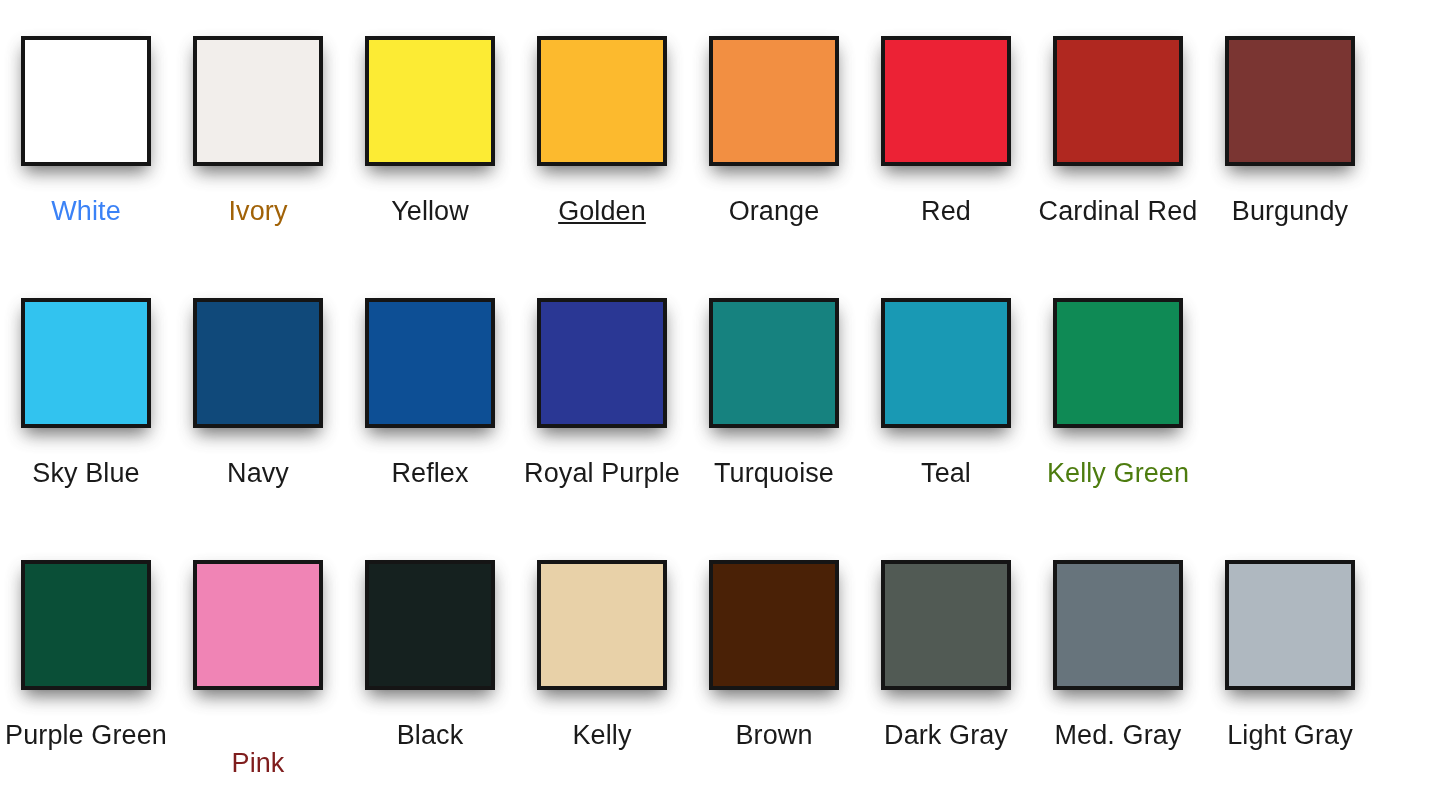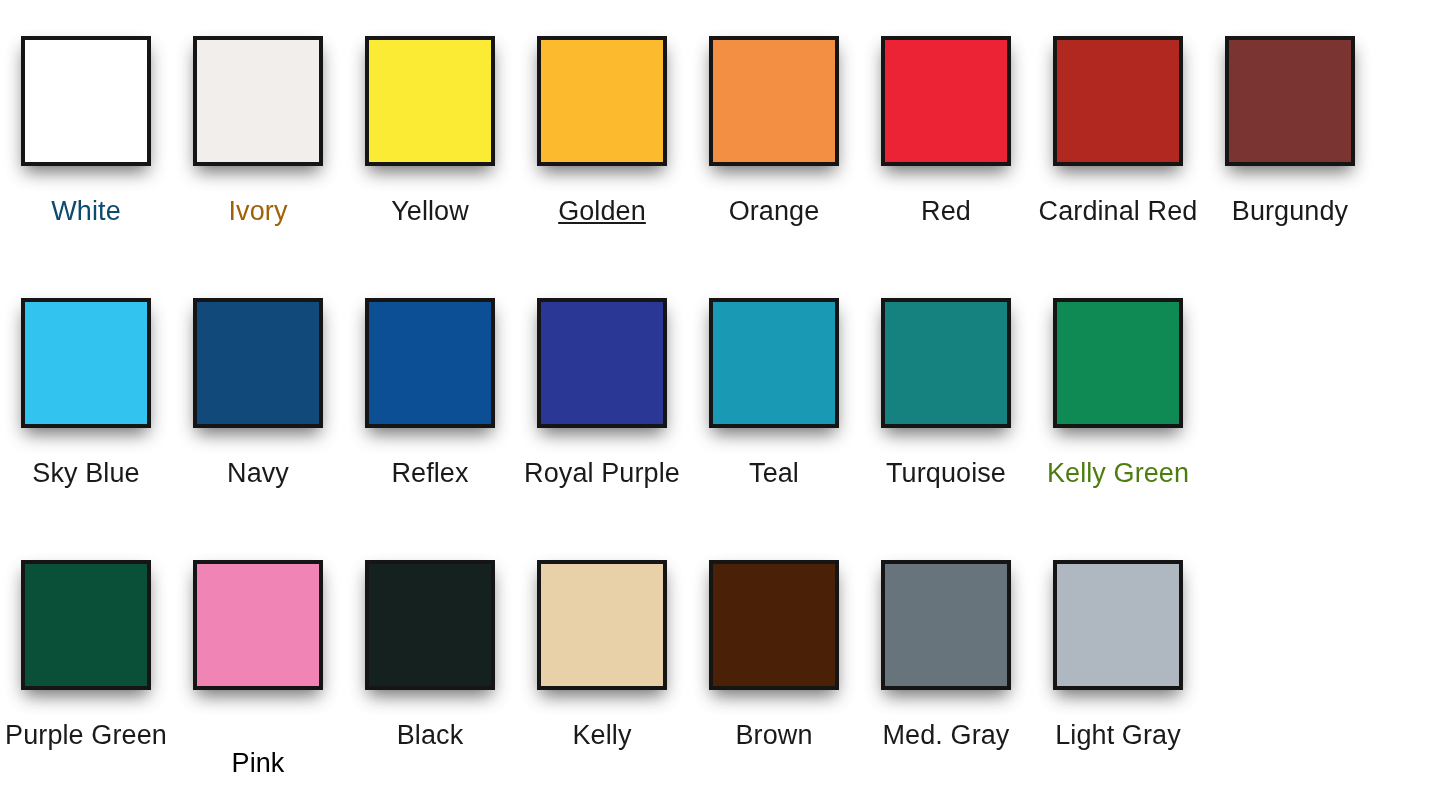--- a/index.html
+++ b/index.html
@@ -98,21 +98,21 @@
 </head>
 <body style="background: rgb(255, 255, 255);">
 
 <div id="swatch-chart">
     <div class="swatch-row">
       <div class="swatch-cell">
         <div class="chip-wrap">
           <div class="chip-shadow" style="background: rgb(74, 74, 74);"></div>
           <div class="chip" style="background: rgb(255, 255, 255); border: 4px solid rgb(21, 21, 21);"></div>
         </div>
-        <div class="swatch-label" style="color: #0c4a6e;">White</div>
+        <div class="swatch-label" style="color: #3b82f6;">White</div>
       </div>
       <div class="swatch-cell">
         <div class="chip-wrap">
           <div class="chip-shadow" style="background: rgb(74, 74, 74);"></div>
           <div class="chip" style="background: rgb(242, 238, 235); border: 4px solid rgb(21, 21, 21);"></div>
         </div>
         <div class="swatch-label" style="color: #a16207; text-align: center;">Ivory</div>
       </div>
       <div class="swatch-cell">
         <div class="chip-wrap">
@@ -182,30 +182,30 @@
       <div class="swatch-cell">
         <div class="chip-wrap">
           <div class="chip-shadow" style="background: rgb(74, 74, 74);"></div>
           <div class="chip" style="background: rgb(42, 55, 148); border: 4px solid rgb(21, 21, 21);"></div>
         </div>
         <div class="swatch-label" style="color: rgb(26, 26, 26);">Royal Purple</div>
       </div>
       <div class="swatch-cell">
         <div class="chip-wrap">
           <div class="chip-shadow" style="background: rgb(74, 74, 74);"></div>
+          <div class="chip" style="background: rgb(22, 130, 127); border: 4px solid rgb(21, 21, 21);"></div>
+        </div>
+        <div class="swatch-label" style="color: rgb(26, 26, 26);">Turquoise</div>
+      </div>
+      <div class="swatch-cell">
+        <div class="chip-wrap">
+          <div class="chip-shadow" style="background: rgb(74, 74, 74);"></div>
           <div class="chip" style="background: rgb(25, 153, 180); border: 4px solid rgb(21, 21, 21);"></div>
         </div>
         <div class="swatch-label" style="color: rgb(26, 26, 26);">Teal</div>
-      </div>
-      <div class="swatch-cell">
-        <div class="chip-wrap">
-          <div class="chip-shadow" style="background: rgb(74, 74, 74);"></div>
-          <div class="chip" style="background: rgb(22, 130, 127); border: 4px solid rgb(21, 21, 21);"></div>
-        </div>
-        <div class="swatch-label" style="color: rgb(26, 26, 26);">Turquoise</div>
       </div>
       <div class="swatch-cell">
         <div class="chip-wrap">
           <div class="chip-shadow" style="background: rgb(74, 74, 74);"></div>
           <div class="chip" style="background: rgb(15, 138, 85); border: 4px solid rgb(21, 21, 21);"></div>
         </div>
         <div class="swatch-label" style="color: #4d7c0f;">Kelly Green</div>
       </div>
     </div>
     <div class="swatch-row">
@@ -214,21 +214,21 @@
           <div class="chip-shadow" style="background: rgb(74, 74, 74);"></div>
           <div class="chip" style="background: rgb(10, 79, 55); border: 4px solid rgb(21, 21, 21);"></div>
         </div>
         <div class="swatch-label" style="color: rgb(26, 26, 26);">Purple Green</div>
       </div>
       <div class="swatch-cell">
         <div class="chip-wrap">
           <div class="chip-shadow" style="background: rgb(74, 74, 74);"></div>
           <div class="chip" style="background: rgb(240, 132, 181); border: 4px solid rgb(21, 21, 21);"></div>
         </div>
-        <div class="swatch-label" style="color: #000000; margin-top: 48px;">Pink</div>
+        <div class="swatch-label" style="color: #7f1d1d; margin-top: 48px;">Pink</div>
       </div>
       <div class="swatch-cell">
         <div class="chip-wrap">
           <div class="chip-shadow" style="background: rgb(74, 74, 74);"></div>
           <div class="chip" style="background: rgb(21, 33, 31); border: 4px solid rgb(21, 21, 21);"></div>
         </div>
         <div class="swatch-label" style="color: rgb(26, 26, 26);">Black</div>
       </div>
       <div class="swatch-cell">
         <div class="chip-wrap">
@@ -236,20 +236,27 @@
           <div class="chip" style="background: rgb(232, 209, 168); border: 4px solid rgb(21, 21, 21);"></div>
         </div>
         <div class="swatch-label" style="color: rgb(26, 26, 26);">Kelly</div>
       </div>
       <div class="swatch-cell">
         <div class="chip-wrap">
           <div class="chip-shadow" style="background: rgb(74, 74, 74);"></div>
           <div class="chip" style="background: rgb(74, 33, 6); border: 4px solid rgb(21, 21, 21);"></div>
         </div>
         <div class="swatch-label" style="color: rgb(26, 26, 26);">Brown</div>
+      </div>
+      <div class="swatch-cell">
+        <div class="chip-wrap">
+          <div class="chip-shadow" style="background: rgb(74, 74, 74);"></div>
+          <div class="chip" style="background: rgb(81, 90, 84); border: 4px solid rgb(21, 21, 21);"></div>
+        </div>
+        <div class="swatch-label" style="color: rgb(26, 26, 26);">Dark Gray</div>
       </div>
       <div class="swatch-cell">
         <div class="chip-wrap">
           <div class="chip-shadow" style="background: rgb(74, 74, 74);"></div>
           <div class="chip" style="background: rgb(103, 116, 124); border: 4px solid rgb(21, 21, 21);"></div>
         </div>
         <div class="swatch-label" style="color: rgb(26, 26, 26);">Med. Gray</div>
       </div>
       <div class="swatch-cell">
         <div class="chip-wrap">

